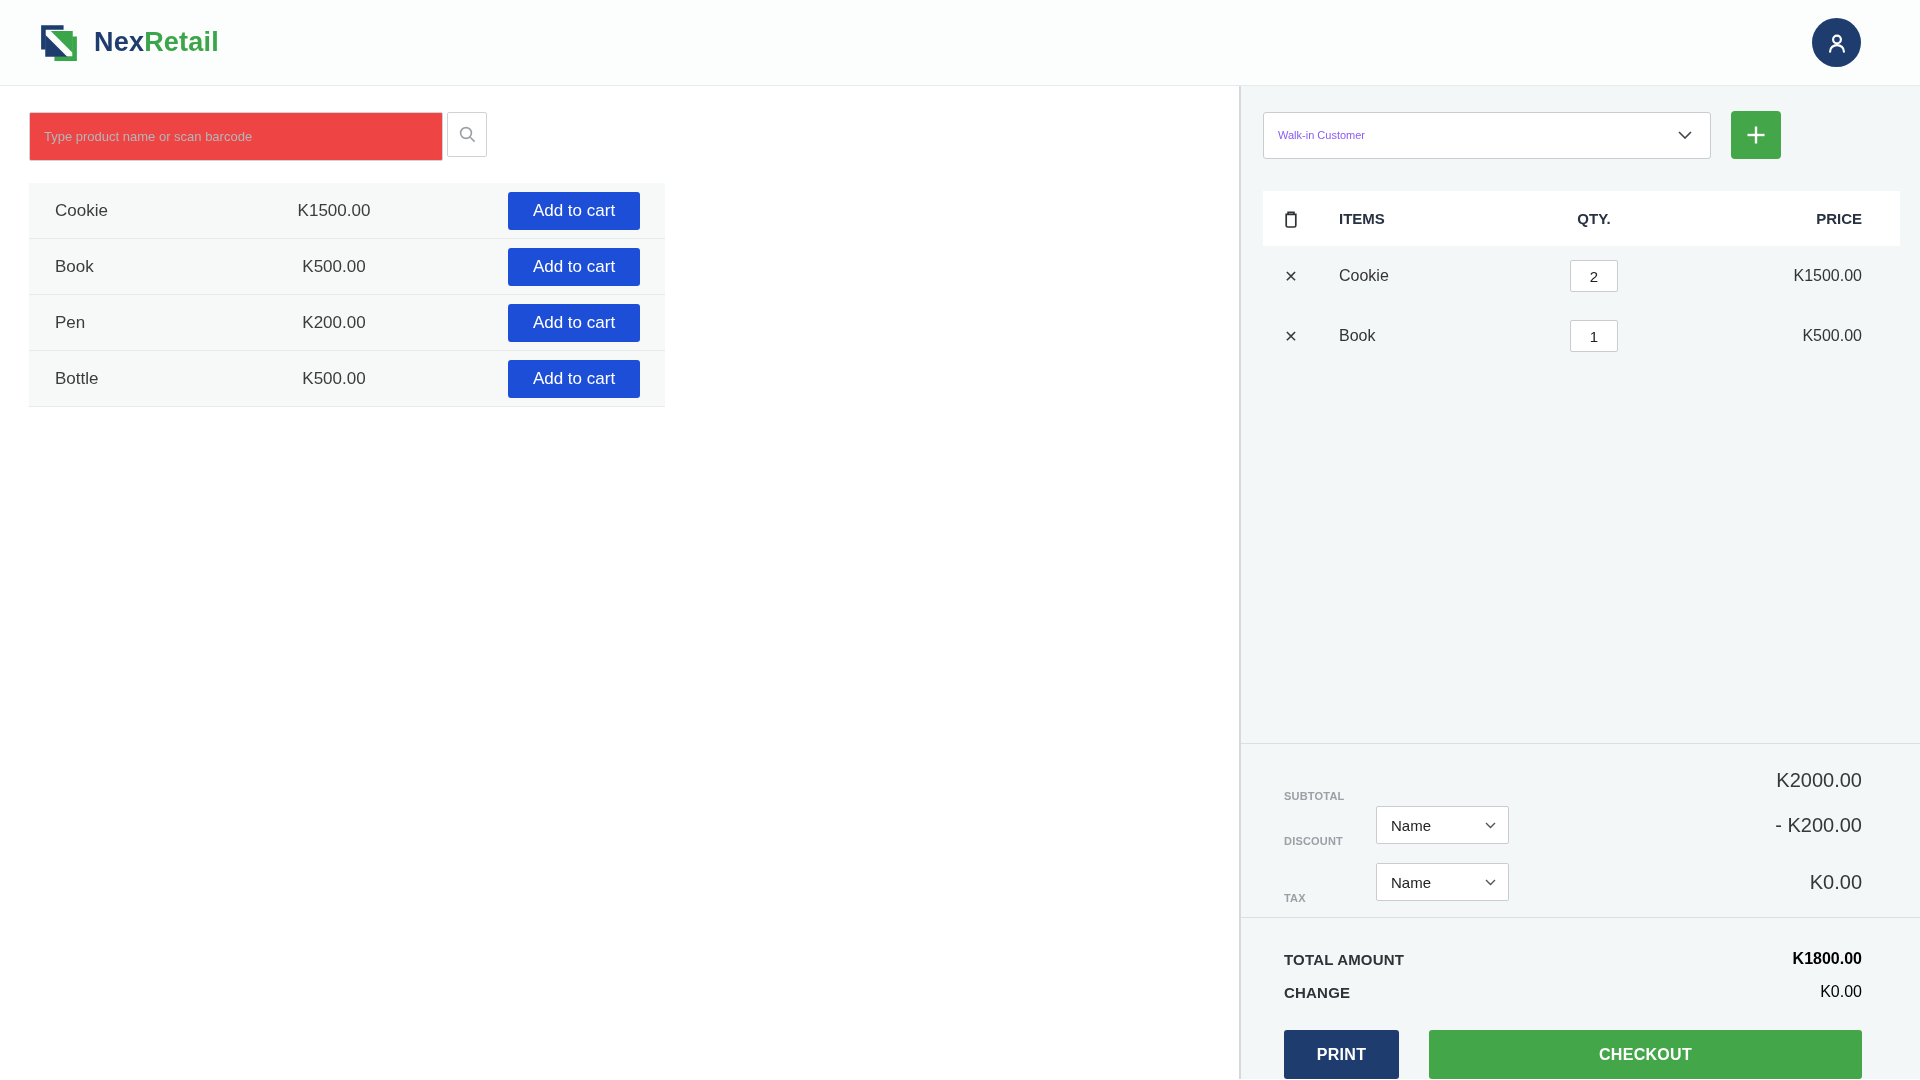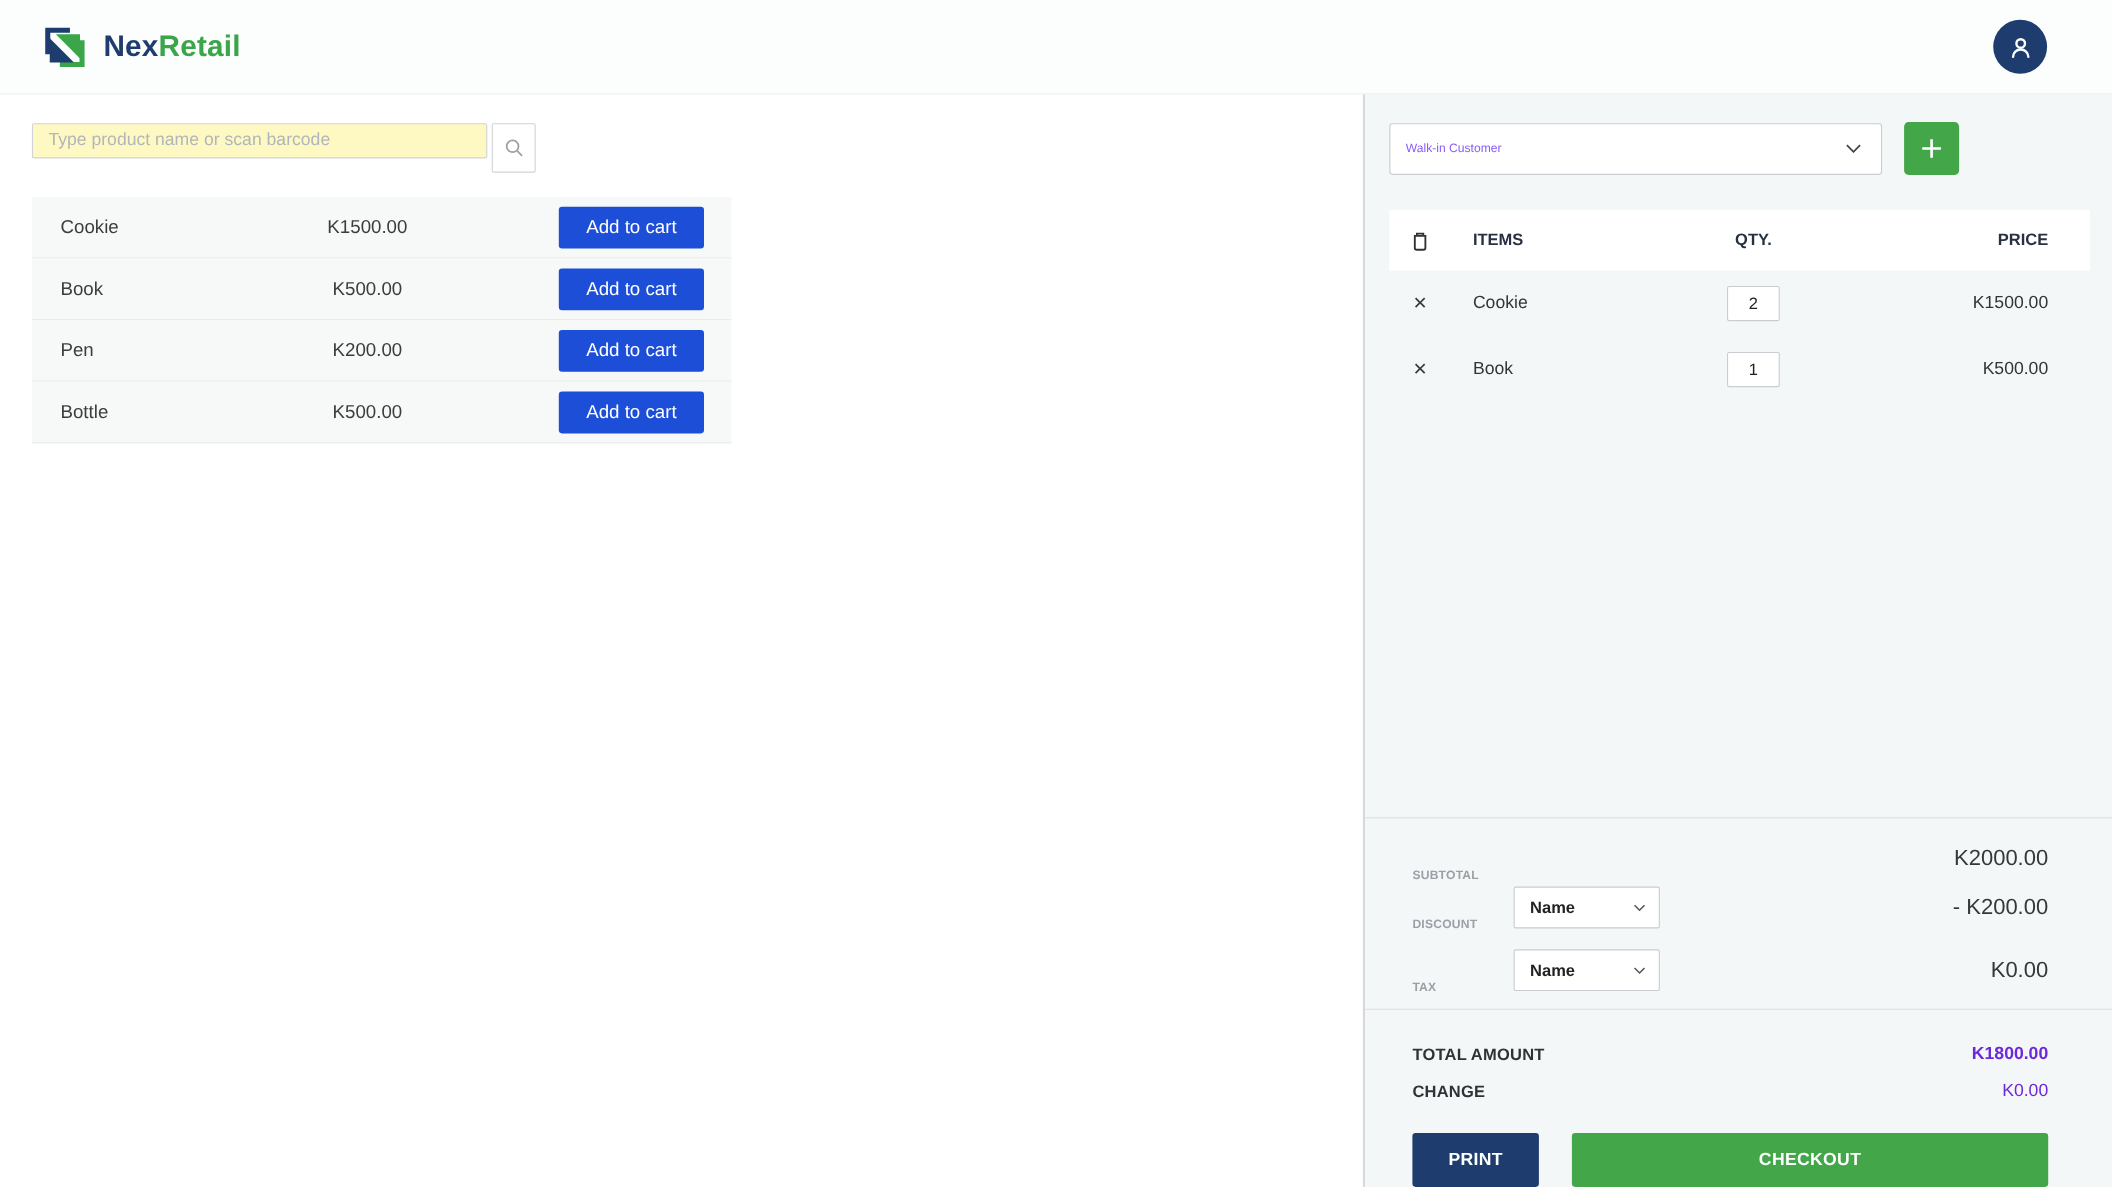--- a/index.html
+++ b/index.html
@@ -18,22 +18,22 @@
 
   
   .main { display:flex; height:993px; }
   .left { flex:1; background:#ffffff; padding:26px 0 0 29px; }
   .divider-v { width:2px; background:#d6d9db; }
   .right { width:679px; background:#f4f7f8; display:flex; flex-direction:column;
     padding:25px 20px 0 22px; }
 
   
   .search-row { display:flex; gap:4px; }
-  .search-input { width:414px; height:32px; border:1px solid #d0d3d6; border-radius:2px;
-    background:#fef9c3; padding:0 14px; font-size:16px; color:#333; outline:none; }
+  .search-input { width:414px; height:49px; border:1px solid #d0d3d6; border-radius:2px;
+    background:#ef4444; padding:0 14px; font-size:13px; color:#333; outline:none; }
   .search-input::placeholder { color:#b2b6ba; }
   .search-btn { width:40px; height:45px; border:1px solid #d0d3d6; border-radius:2px;
     background:#fff; display:flex; align-items:center; justify-content:center; cursor:pointer; }
 
   
   .product-list { margin-top:22px; width:636px; }
   .product-row { height:56px; background:#f7f8f8; border-bottom:1px solid #e9eaec;
     display:flex; align-items:center; }
   .p-name { flex:0 0 220px; padding-left:26px; font-size:17px; color:#3c3c3c; }
   .p-price { flex:0 0 170px; text-align:center; font-size:17px; color:#3c3c3c; }
@@ -72,28 +72,28 @@
 
   
   .totals { padding:26px 38px 0 21px; }
   .t-row { display:flex; align-items:center; margin-bottom:13px; }
   .t-row:first-child { height:20px; }
   .t-label { width:92px; font-size:11px; font-weight:bold; color:#9aa0a5;
     letter-spacing:.2px;margin-top:32px; }
   .mini-select { width:133px; height:38px; background:#fff; border:1px solid #c9cdd1;
     border-radius:2px; display:flex; align-items:center; justify-content:space-between;
     padding:0 12px 0 14px; cursor:pointer; }
-  .mini-select span { font-size:15px; color:#222;font-weight:bold; }
+  .mini-select span { font-size:15px; color:#222; }
   .t-value { margin-left:auto; font-size:20px; color:#35383b; }
 
   
   .payment { padding:30px 38px 0 21px; }
   .pay-row { display:flex; align-items:center; }
   .pay-label { font-size:15px; font-weight:bold; color:#2e3338; letter-spacing:.2px; }
-  .pay-value { margin-left:auto; font-size:16px; color:#6d28d9; }
+  .pay-value { margin-left:auto; font-size:16px; color:#000000; }
   .pay-value.bold { font-weight:bold; }
   .row-total { height:22px; }
   .row-cash { margin-top:14px; height:39px; }
   .cash-input { margin-left:auto; width:97px; height:39px; border:1px solid #cfd3d6;
     border-radius:2px; background:#fff; padding:0 12px; font-size:15px; color:#333;
     outline:none; }
   .cash-input::placeholder { color:#b9bdc1; }
   .row-change { margin-top:12px; height:20px; }
   .btn-row { margin-top:28px; display:flex; }
   .print-btn { width:115px; height:49px; background:#1e3d6e; color:#fff; border:none;

